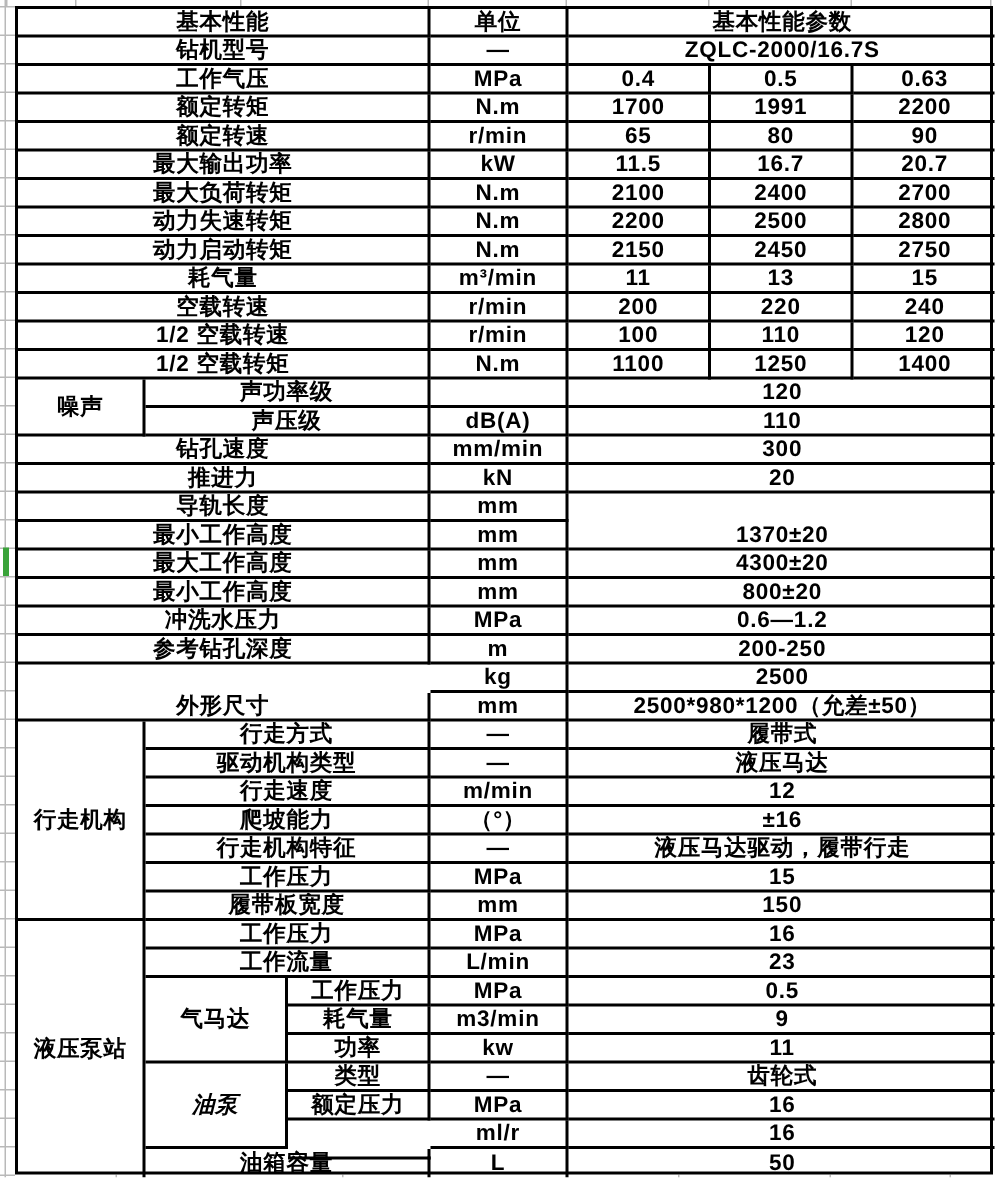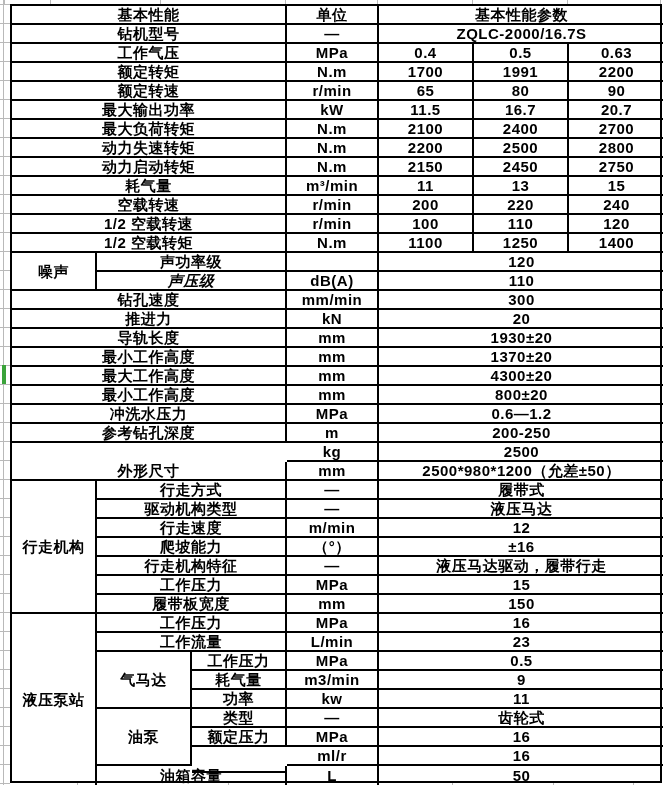--- a/index.html
+++ b/index.html
@@ -152,32 +152,31 @@
       <div class="cell no-r" style="grid-area: 12 / 7 / span 1 / span 1;">120</div>
       <div class="cell" style="grid-area: 13 / 1 / span 1 / span 3;">1/2 空载转矩</div>
       <div class="cell" style="grid-area: 13 / 4 / span 1 / span 1;">N.m</div>
       <div class="cell" style="grid-area: 13 / 5 / span 1 / span 1;">1100</div>
       <div class="cell" style="grid-area: 13 / 6 / span 1 / span 1;">1250</div>
       <div class="cell no-r" style="grid-area: 13 / 7 / span 1 / span 1;">1400</div>
       <div class="cell" style="grid-area: 14 / 1 / span 2 / span 1;">噪声</div>
       <div class="cell" style="grid-area: 14 / 2 / span 1 / span 2;">声功率级</div>
       <div class="cell" style="grid-area: 14 / 4 / span 1 / span 1;"></div>
       <div class="cell no-r" style="grid-area: 14 / 5 / span 1 / span 3;">120</div>
-      <div class="cell" style="grid-area: 15 / 2 / span 1 / span 2; font-style: italic;">声压级</div>
+      <div class="cell" style="grid-area: 15 / 2 / span 1 / span 2;">声压级</div>
       <div class="cell" style="grid-area: 15 / 4 / span 1 / span 1;">dB(A)</div>
       <div class="cell no-r" style="grid-area: 15 / 5 / span 1 / span 3;">110</div>
       <div class="cell" style="grid-area: 16 / 1 / span 1 / span 3;">钻孔速度</div>
       <div class="cell" style="grid-area: 16 / 4 / span 1 / span 1;">mm/min</div>
       <div class="cell no-r" style="grid-area: 16 / 5 / span 1 / span 3;">300</div>
       <div class="cell" style="grid-area: 17 / 1 / span 1 / span 3;">推进力</div>
       <div class="cell" style="grid-area: 17 / 4 / span 1 / span 1;">kN</div>
       <div class="cell no-r" style="grid-area: 17 / 5 / span 1 / span 3;">20</div>
       <div class="cell" style="grid-area: 18 / 1 / span 1 / span 3;">导轨长度</div>
       <div class="cell" style="grid-area: 18 / 4 / span 1 / span 1;">mm</div>
-      <div class="cell no-r" style="grid-area: 18 / 5 / span 1 / span 3;">1930±20</div>
       <div class="cell" style="grid-area: 19 / 1 / span 1 / span 3;">最小工作高度</div>
       <div class="cell" style="grid-area: 19 / 4 / span 1 / span 1;">mm</div>
       <div class="cell no-r" style="grid-area: 19 / 5 / span 1 / span 3;">1370±20</div>
       <div class="cell" style="grid-area: 20 / 1 / span 1 / span 3;">最大工作高度</div>
       <div class="cell" style="grid-area: 20 / 4 / span 1 / span 1;">mm</div>
       <div class="cell no-r" style="grid-area: 20 / 5 / span 1 / span 3;">4300±20</div>
       <div class="cell" style="grid-area: 21 / 1 / span 1 / span 3;">最小工作高度</div>
       <div class="cell" style="grid-area: 21 / 4 / span 1 / span 1;">mm</div>
       <div class="cell no-r" style="grid-area: 21 / 5 / span 1 / span 3;">800±20</div>
       <div class="cell" style="grid-area: 22 / 1 / span 1 / span 3;">冲洗水压力</div>
@@ -223,21 +222,21 @@
       <div class="cell" style="grid-area: 35 / 2 / span 3 / span 1;">气马达</div>
       <div class="cell" style="grid-area: 35 / 3 / span 1 / span 1;">工作压力</div>
       <div class="cell" style="grid-area: 35 / 4 / span 1 / span 1;">MPa</div>
       <div class="cell no-r" style="grid-area: 35 / 5 / span 1 / span 3;">0.5</div>
       <div class="cell" style="grid-area: 36 / 3 / span 1 / span 1;">耗气量</div>
       <div class="cell" style="grid-area: 36 / 4 / span 1 / span 1;">m3/min</div>
       <div class="cell no-r" style="grid-area: 36 / 5 / span 1 / span 3;">9</div>
       <div class="cell" style="grid-area: 37 / 3 / span 1 / span 1;">功率</div>
       <div class="cell" style="grid-area: 37 / 4 / span 1 / span 1;">kw</div>
       <div class="cell no-r" style="grid-area: 37 / 5 / span 1 / span 3;">11</div>
-      <div class="cell" style="grid-area: 38 / 2 / span 3 / span 1;">油泵</div>
+      <div class="cell" style="grid-area: 38 / 2 / span 3 / span 1; font-style: italic;">油泵</div>
       <div class="cell" style="grid-area: 38 / 3 / span 1 / span 1;">类型</div>
       <div class="cell" style="grid-area: 38 / 4 / span 1 / span 1;">—</div>
       <div class="cell no-r" style="grid-area: 38 / 5 / span 1 / span 3;">齿轮式</div>
       <div class="cell" style="grid-area: 39 / 3 / span 1 / span 1;">额定压力</div>
       <div class="cell" style="grid-area: 39 / 4 / span 1 / span 1;">MPa</div>
       <div class="cell no-r" style="grid-area: 39 / 5 / span 1 / span 3;">16</div>
       <div class="cell" style="grid-area: 40 / 3 / span 1 / span 1; margin-top: 24px;">排量</div>
       <div class="cell" style="grid-area: 40 / 4 / span 1 / span 1;">ml/r</div>
       <div class="cell no-r" style="grid-area: 40 / 5 / span 1 / span 3;">16</div>
       <div class="cell no-b" style="grid-area: 41 / 2 / span 1 / span 2;">油箱容量</div>

